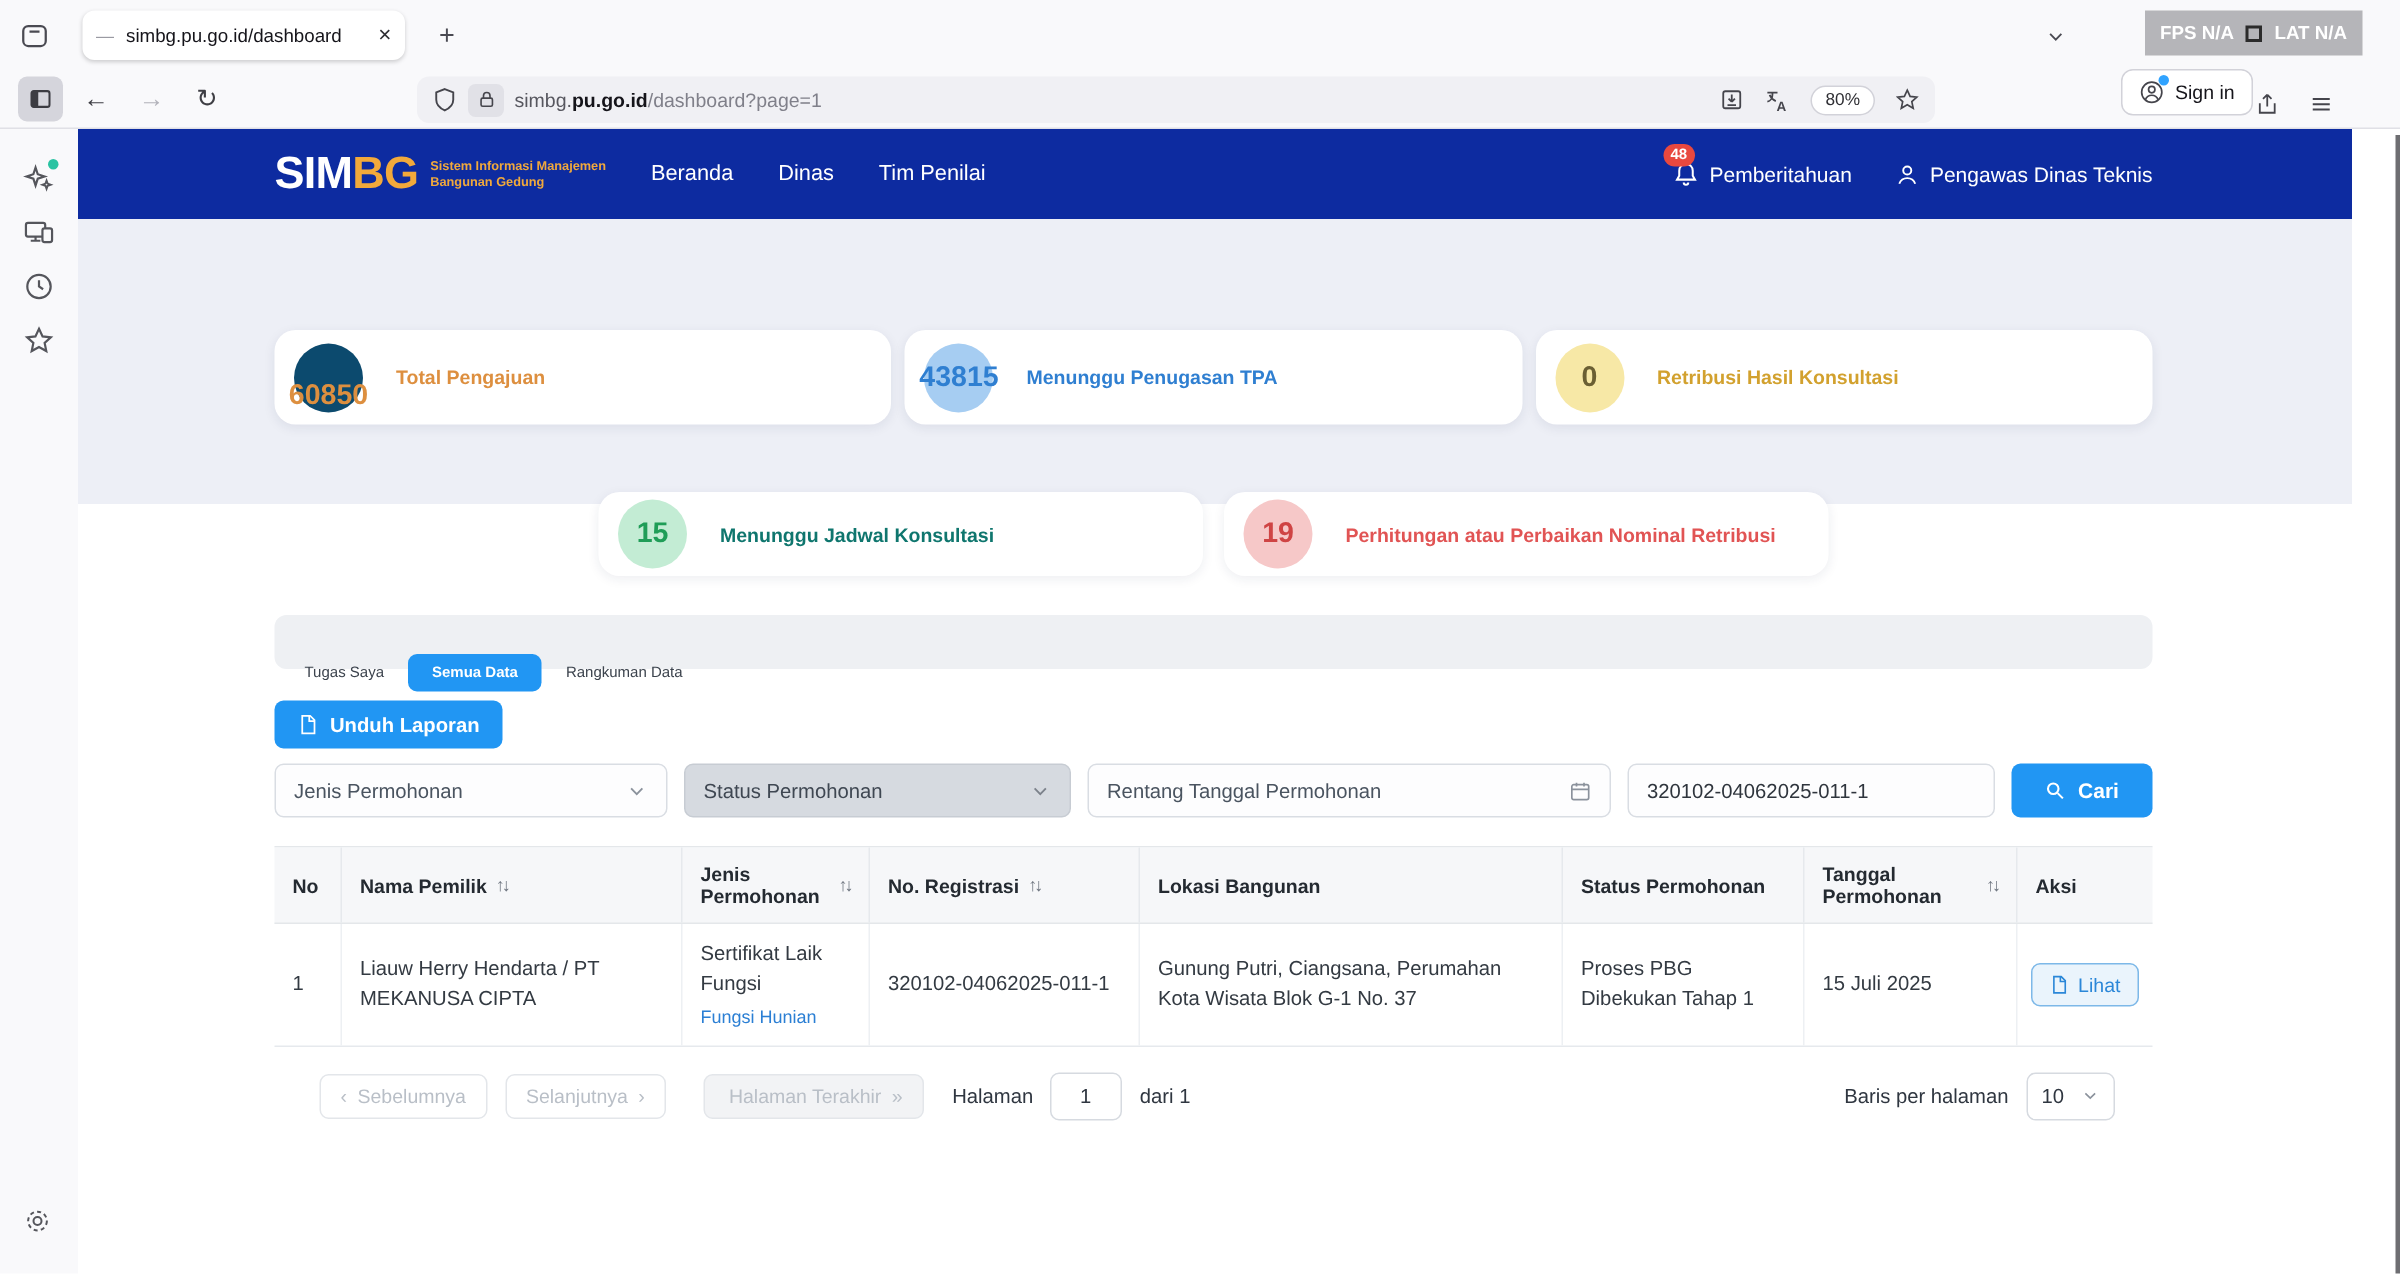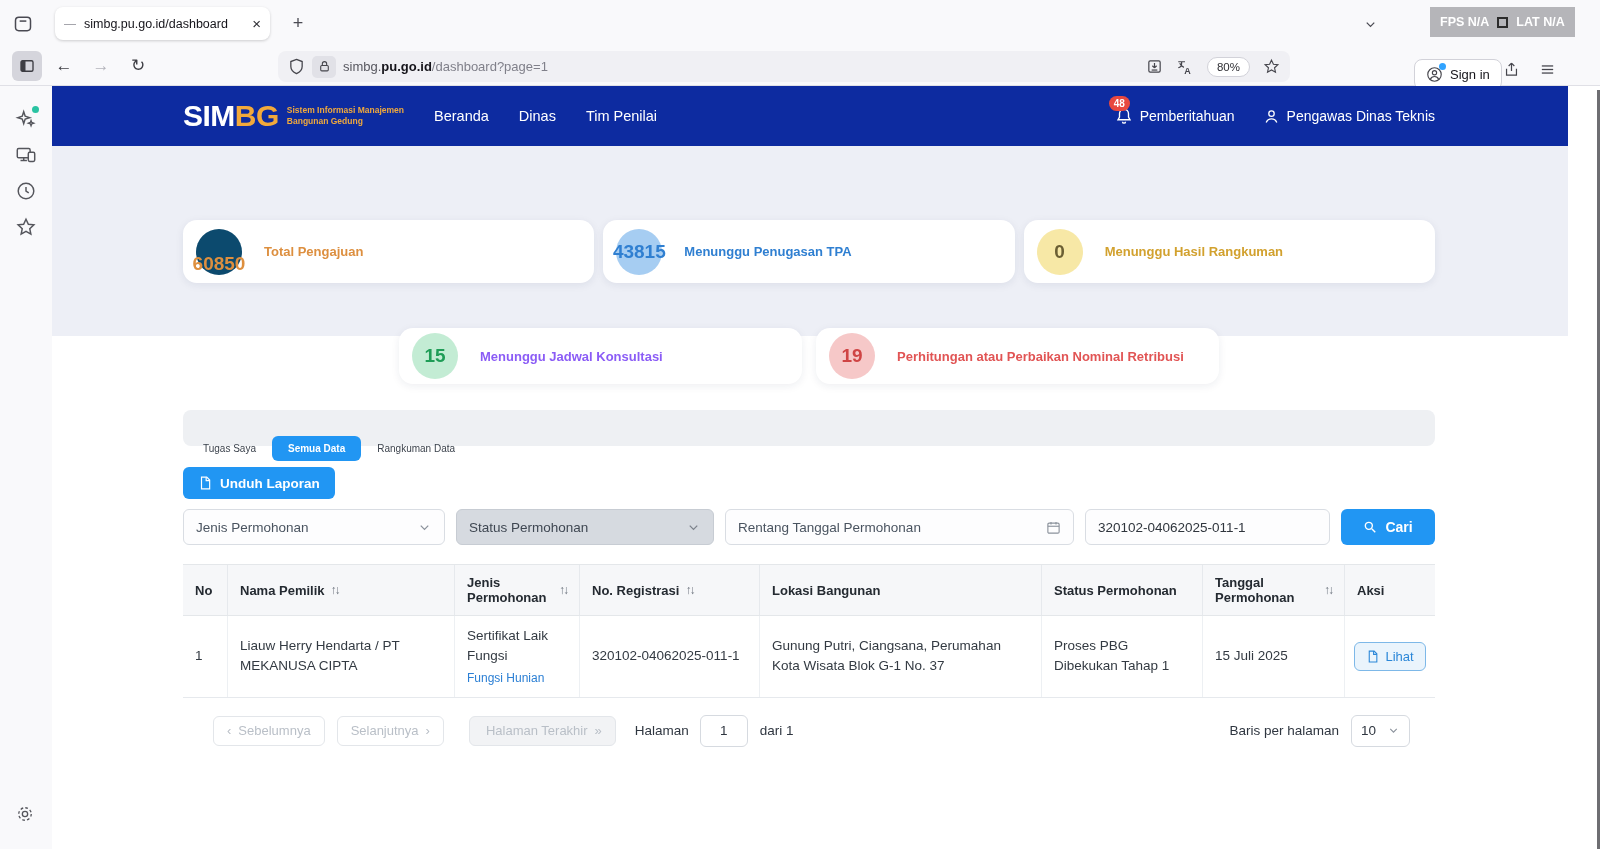--- a/index.html
+++ b/index.html
@@ -29,21 +29,21 @@
   .nav-arrow { font-size:17px; color:#3e3e44; margin-left:7px; }
   .fwd { color:#b3b3bb; }
   .urlbar { position:absolute; left:278px; top:5px; width:1012px; height:31px; background:#f0f0f4; border-radius:8px;
     display:flex; align-items:center; padding:0 10px; gap:7px; }
   .lock-chip { background:#e1e1e7; border-radius:5px; width:24px; height:22px; display:flex; align-items:center; justify-content:center; }
   .url-text { font-size:13px; color:#57575f; white-space:nowrap; flex:1; }
   .url-text b { color:#15141a; }
   .url-path { color:#80808a; }
   .zoom-pill { background:#fff; border:1px solid #d2d2d9; border-radius:12px; font-size:11.5px; color:#2f2f34;
     padding:3px 9px; }
-  .signin { position:absolute; left:1414px; top:13px; height:31px; background:#fff; border:1px solid #d2d2d9;
+  .signin { position:absolute; left:1414px; top:0; height:31px; background:#fff; border:1px solid #d2d2d9;
     border-radius:8px; display:flex; align-items:center; gap:7px; padding:0 11px; cursor:pointer; }
   .signin-label { font-size:13px; color:#15141a; }
   .avatar-wrap { position:relative; }
   .signin-dot { position:absolute; right:-3px; top:-3px; width:7px; height:7px; border-radius:50%; background:#30a3ff; }
   .tb-share { position:absolute; left:1496px; top:8px; }
   .tb-menu { position:absolute; left:1532px; top:8px; }
 
   
   .fx-sidebar { position:absolute; left:0; top:86px; width:52px; height:763px; background:#f9f9fb; }
   .fxs-item { position:absolute; left:15px; width:22px; height:22px; cursor:pointer; }
@@ -319,34 +319,34 @@
         <div class="stat-card">
           <span class="stat-circle" style="background: rgb(166, 205, 242);">
               <span class="stat-value" style="color: rgb(47, 127, 209);">43815</span>
             </span>
           <span class="stat-label" style="color: rgb(47, 127, 209);">Menunggu Penugasan TPA</span>
         </div>
         <div class="stat-card">
           <span class="stat-circle" style="background: rgb(247, 232, 166);">
               <span class="stat-value" style="color: rgb(107, 95, 51);">0</span>
             </span>
-          <span class="stat-label" style="color: rgb(210, 161, 46);">Menunggu Hasil Rangkuman</span>
+          <span class="stat-label" style="color: rgb(210, 161, 46);">Retribusi Hasil Konsultasi</span>
         </div>
       </div>
     </div>
   </div>
 
   <div>
     <div class="container">
       <div class="stats-row2">
         <div class="stat-card">
           <span class="stat-circle" style="background: rgb(195, 236, 212);">
               <span class="stat-value" style="color: rgb(31, 157, 87);">15</span>
             </span>
-          <span class="stat-label" style="color: #8b5cf6;">Menunggu Jadwal Konsultasi</span>
+          <span class="stat-label" style="color: #0f766e;">Menunggu Jadwal Konsultasi</span>
         </div>
         <div class="stat-card">
           <span class="stat-circle" style="background: rgb(246, 200, 200);">
               <span class="stat-value" style="color: rgb(207, 68, 68);">19</span>
             </span>
           <span class="stat-label" style="color: rgb(225, 84, 84);">Perhitungan atau Perbaikan Nominal Retribusi</span>
         </div>
       </div>
 
       <div class="tabsbar">

